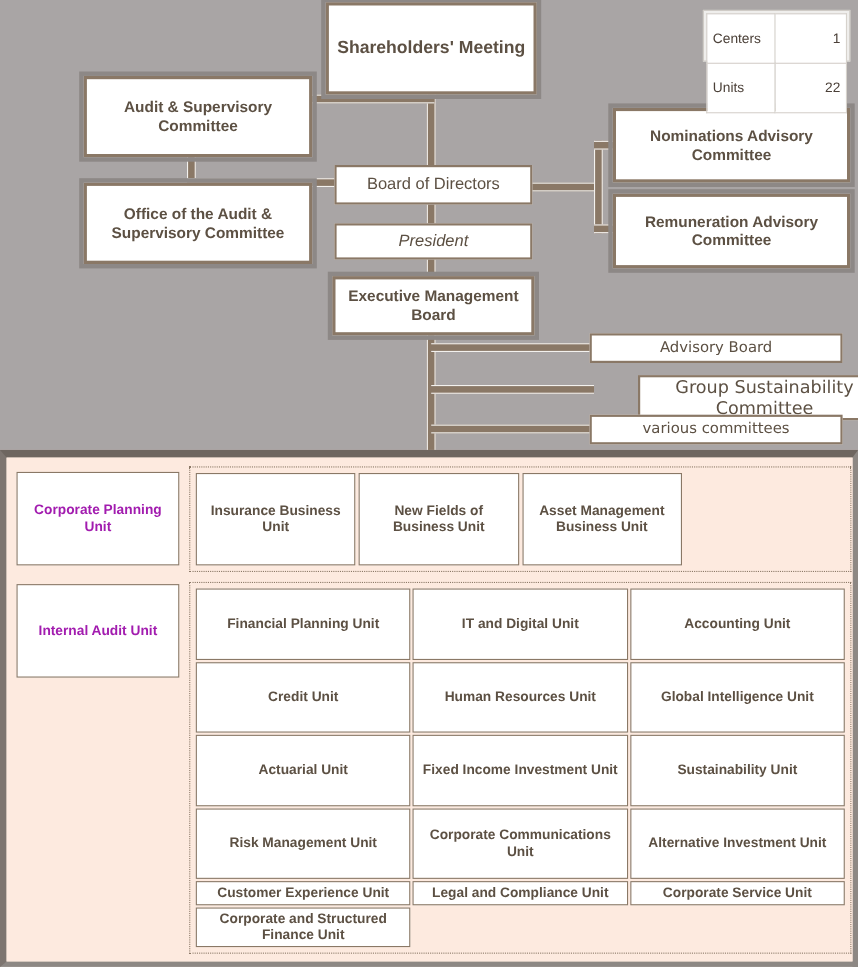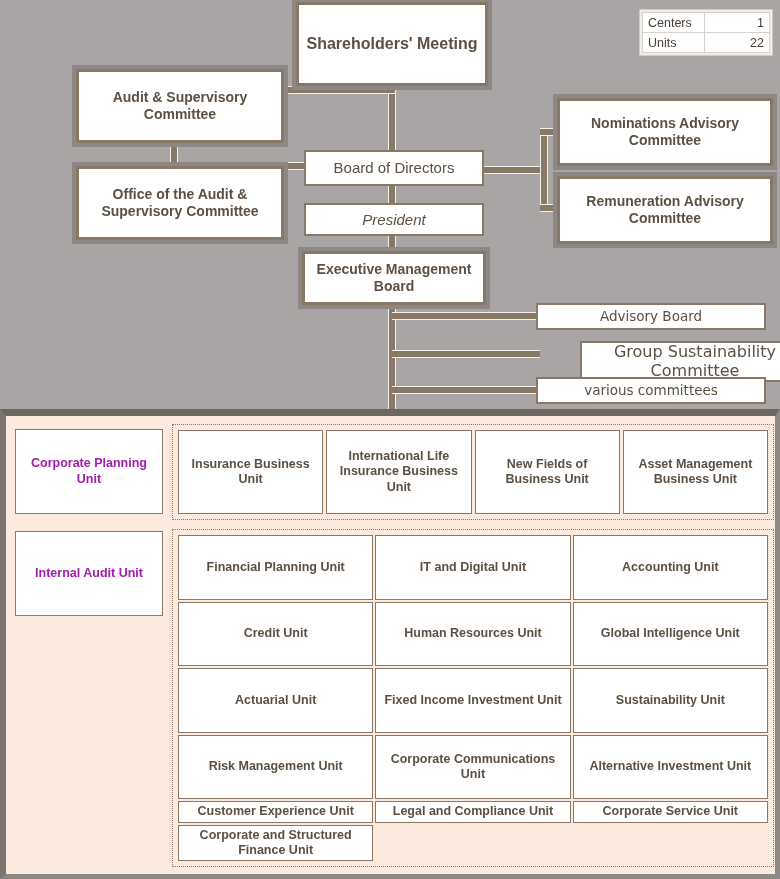--- a/index.html
+++ b/index.html
@@ -66,21 +66,21 @@
   }
   #legend table {
     width: 100%; height: 100%;
     border-collapse: collapse;
     font-size: 12.5px;
     color: #4b4038;
   }
   #legend td {
     border: 1px solid #d6d2cc;
     background: #ffffff;
-    padding: 2px 5px;
+    padding: 15px 5px;
     height: 20px;
   }
   #legend td.lbl { text-align: left; width: 62px; }
   #legend td.val { text-align: right; }
 
   
   #units-panel {
     position: absolute;
     left: 0; top: 409px;
     width: 780px; height: 470px;
@@ -243,23 +243,20 @@
       </div>
 
       <div class="dashgroup" style="left:166px; top:8px; width:602px; height:96px;"></div>
 
       <div class="grid" style="left:172px; top:14px; width:590px; height:84px;
                   grid-template-columns: repeat(4, 1fr); gap:3px;">
         <div class="cell">
           <span>Insurance Business Unit</span>
         </div>
         <div class="cell">
-          <span>International Life Insurance Business Unit</span>
-        </div>
-        <div class="cell">
           <span>New Fields of Business Unit</span>
         </div>
         <div class="cell">
           <span>Asset Management Business Unit</span>
         </div>
       </div>
 
       <div class="dashgroup" style="left:166px; top:113px; width:602px; height:338px;"></div>
 
       <div class="grid" style="left:172px; top:119px; width:590px; height:326px;

